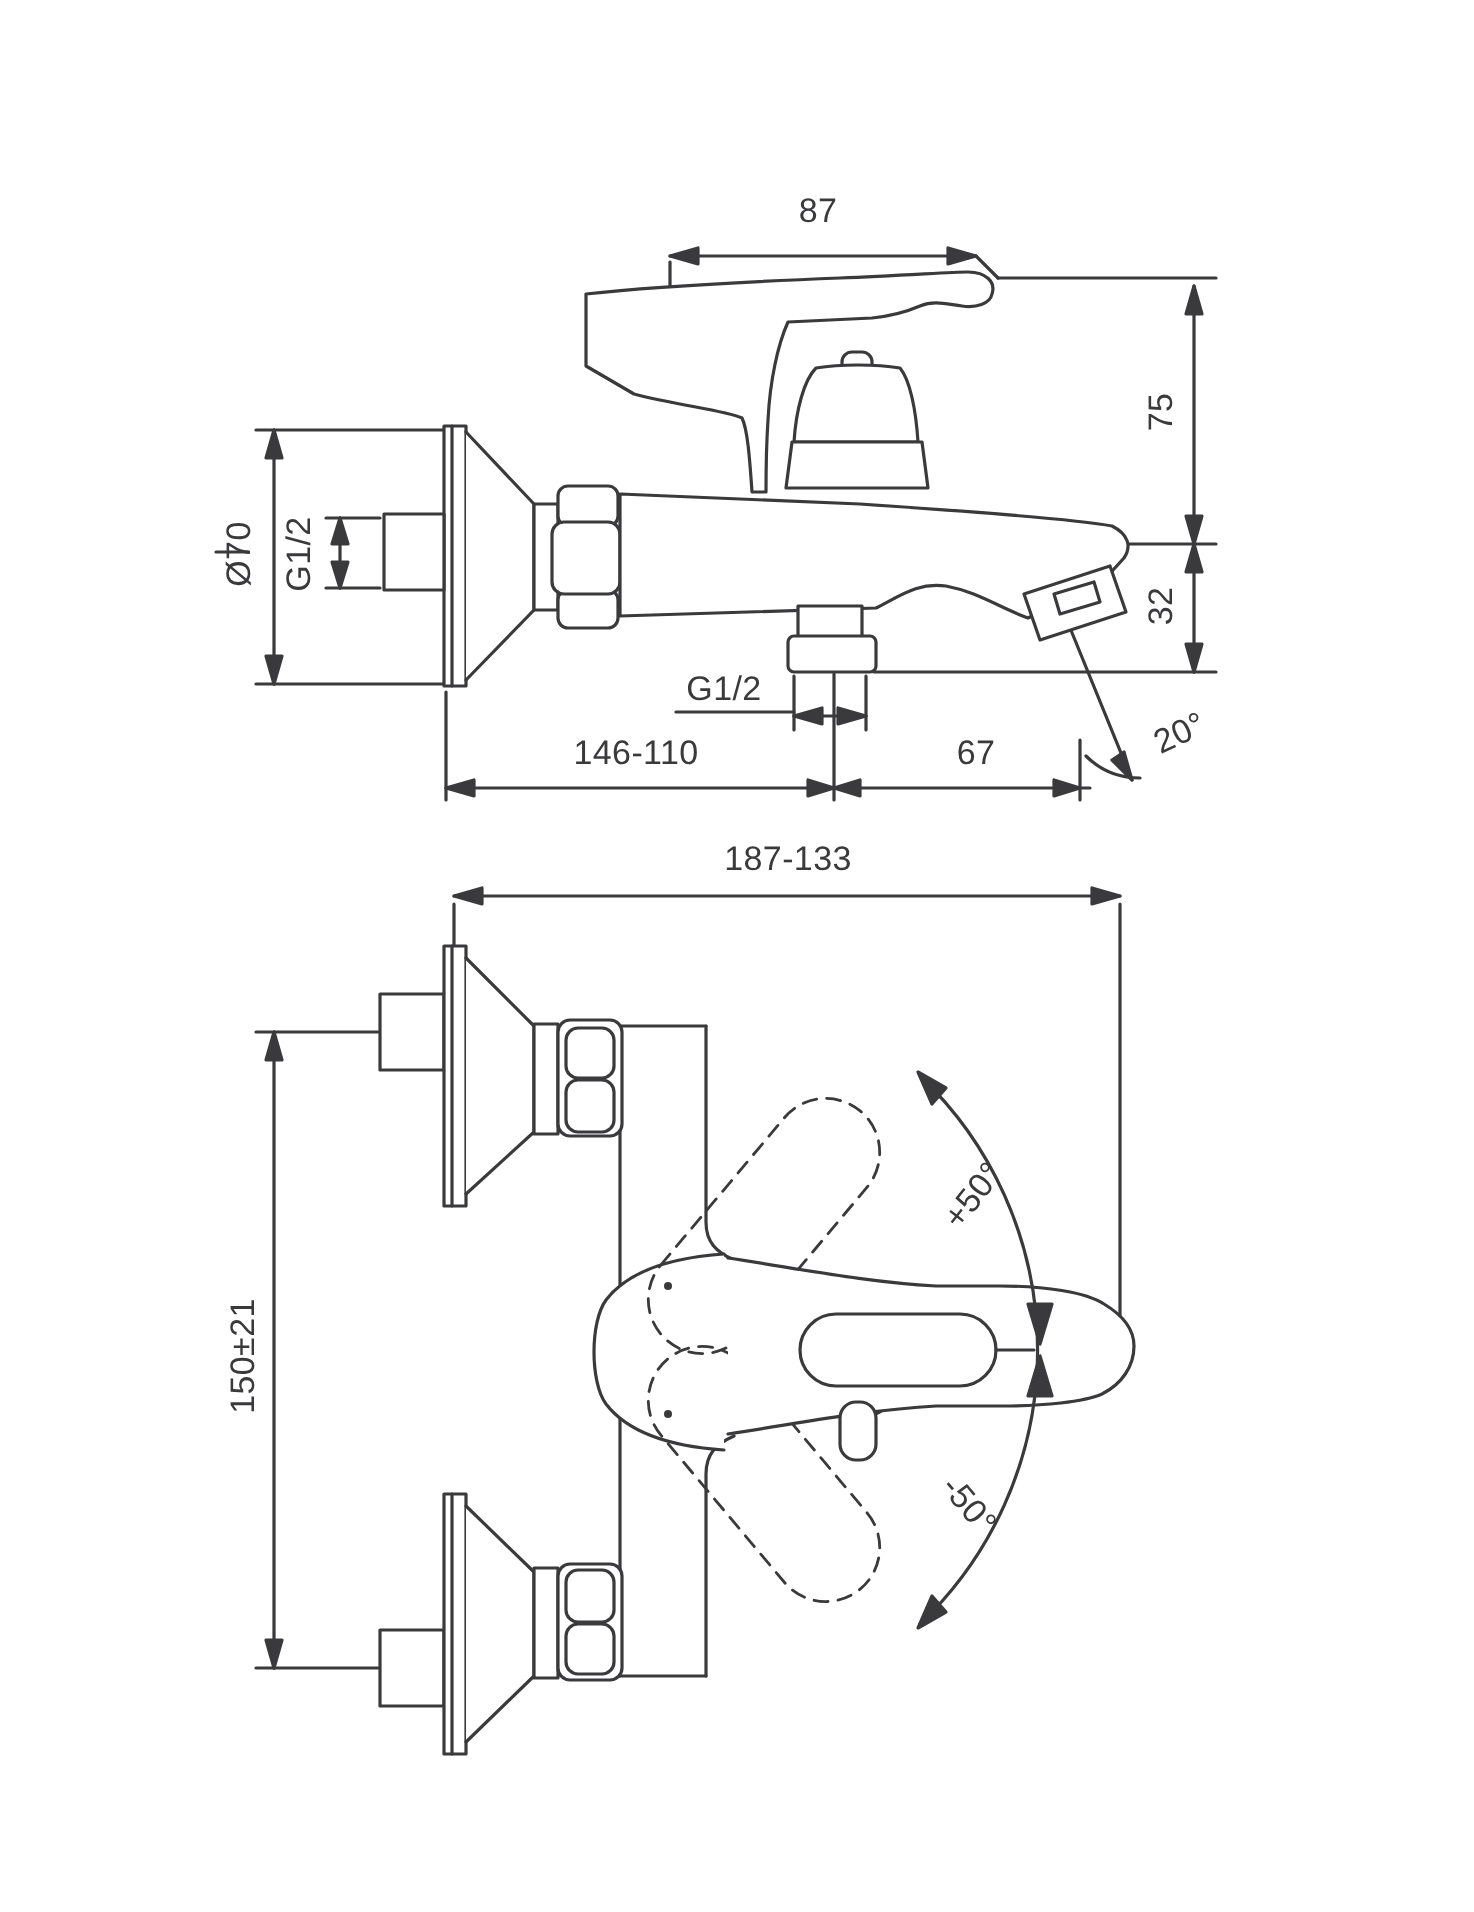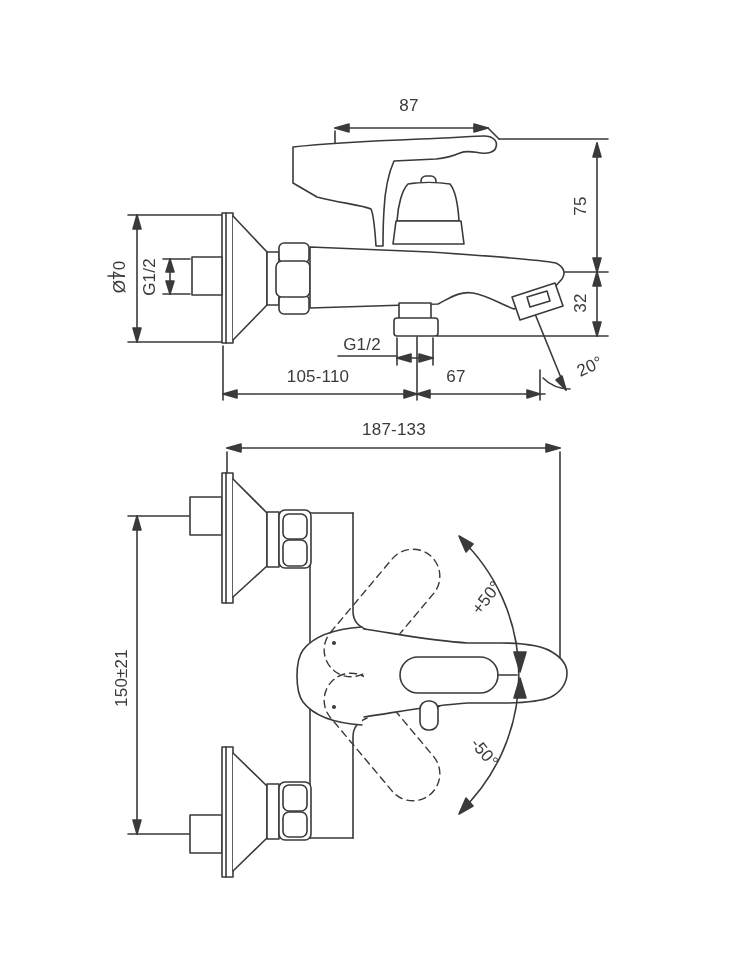--- a/index.html
+++ b/index.html
@@ -187,21 +187,21 @@
       <circle cx="334" cy="707" r="2" fill="#3a3a3c" stroke="none"></circle>
     </g>
   </svg>
 
   <div class="dim-label" style="left:409px;top:106px;">87</div>
   <div class="dim-label rot-90" style="left:581px;top:206px;">75</div>
   <div class="dim-label rot-90" style="left:581px;top:303px;">32</div>
   <div class="dim-label rot-90" style="left:120px;top:277px;">Ø70</div>
   <div class="dim-label rot-90" style="left:150px;top:277px;">G1/2</div>
   <div class="dim-label" style="left:362px;top:345px;">G1/2</div>
-  <div class="dim-label" style="left:318px;top:377px;">105-110</div>
-  <div class="dim-label" style="left:456px;top:377px;">67</div>
+  <div class="dim-label" style="left:318px;top:377px;">146-110</div>
+  <div class="dim-label" style="left:488px;top:377px;">67</div>
   <div class="dim-label rot-m25" style="left:590px;top:367px;">20°</div>
 
   <div class="dim-label" style="left:394px;top:430px;">187-133</div>
   <div class="dim-label rot-90" style="left:122px;top:678px;">150±21</div>
   <div class="dim-label rot-m52" style="left:487px;top:598px;">+50°</div>
   <div class="dim-label rot-p50" style="left:484px;top:753px;">-50°</div>
 </div>
 
 </body></html>

